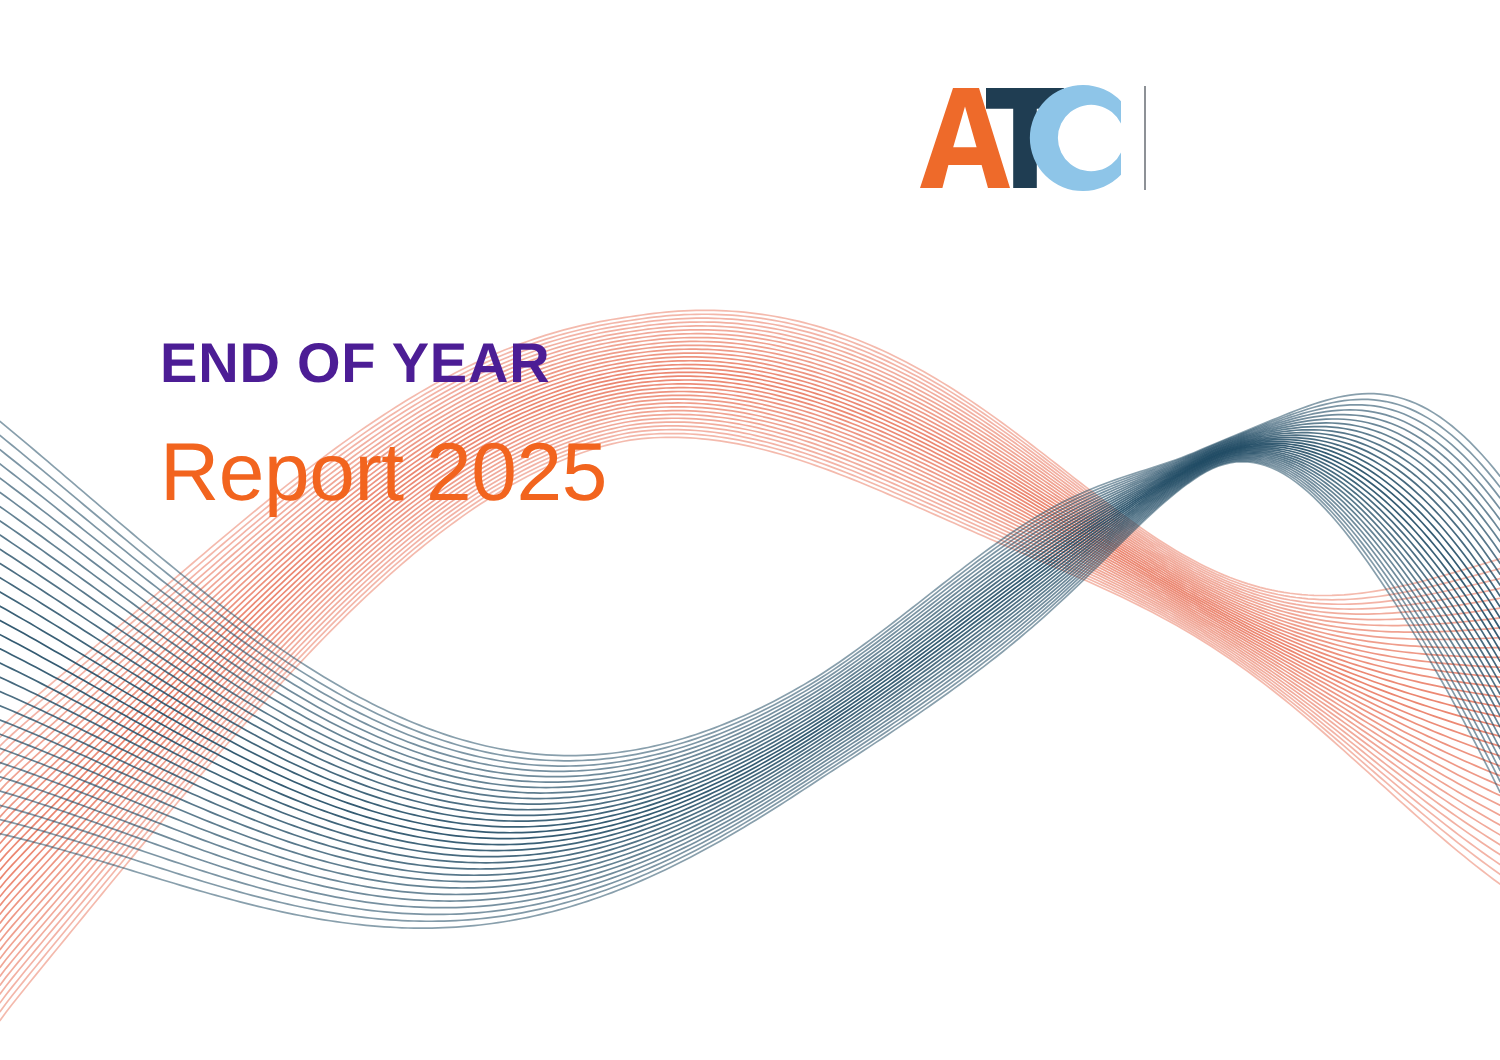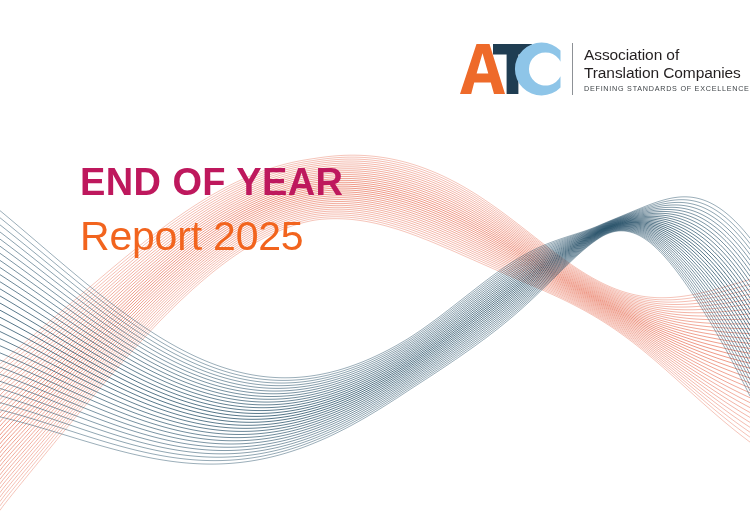--- a/index.html
+++ b/index.html
@@ -76,24 +76,24 @@
   
   #headline {
     position: absolute;
     left: 80px;
     top: 160px;
     width: 420px;
   }
   #title-main {
     font-family: "Liberation Sans", sans-serif;
     font-weight: bold;
-    font-size: 38px;
+    font-size: 28px;
     line-height: 44px;
     letter-spacing: 0.4px;
-    color: #be185d;
+    color: #4c1d95;
     margin: 0;
   }
   #title-sub {
     font-family: "Liberation Sans", sans-serif;
     font-weight: normal;
     font-size: 41px;
     line-height: 48px;
     letter-spacing: -0.2px;
     color: #f2641e;
     margin: 8px 16px 0 0;
@@ -189,25 +189,20 @@
       </g>
 
       <g>
         <path d="M101.5 12.6 A26.5 26.5 0 1 0 101.5 49.4 L101.5 38.2
                  A16.6 16.6 0 1 1 101.5 23.8 Z" fill="#8ec5e8"></path>
       </g>
     </svg>
 
     <div id="logo-divider"></div>
 
-    <div id="logo-text">
-      <div class="logo-line">Association of</div>
-      <div class="logo-line">Translation Companies</div>
-      <div id="logo-tagline">DEFINING STANDARDS OF EXCELLENCE</div>
-    </div>
   </div>
 
   <div id="headline">
     <div id="title-main">END OF YEAR</div>
     <div id="title-sub">Report 2025</div>
   </div>
 
 </div>
 
 </body></html>

